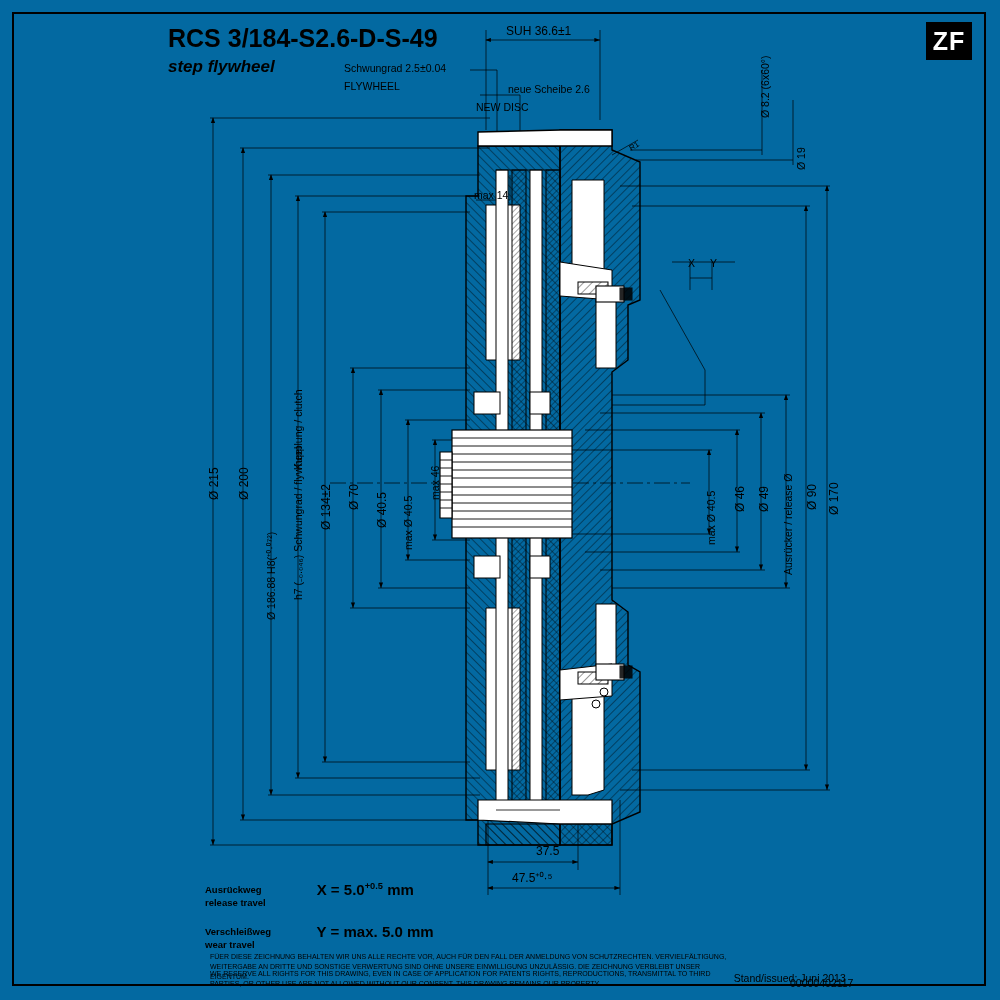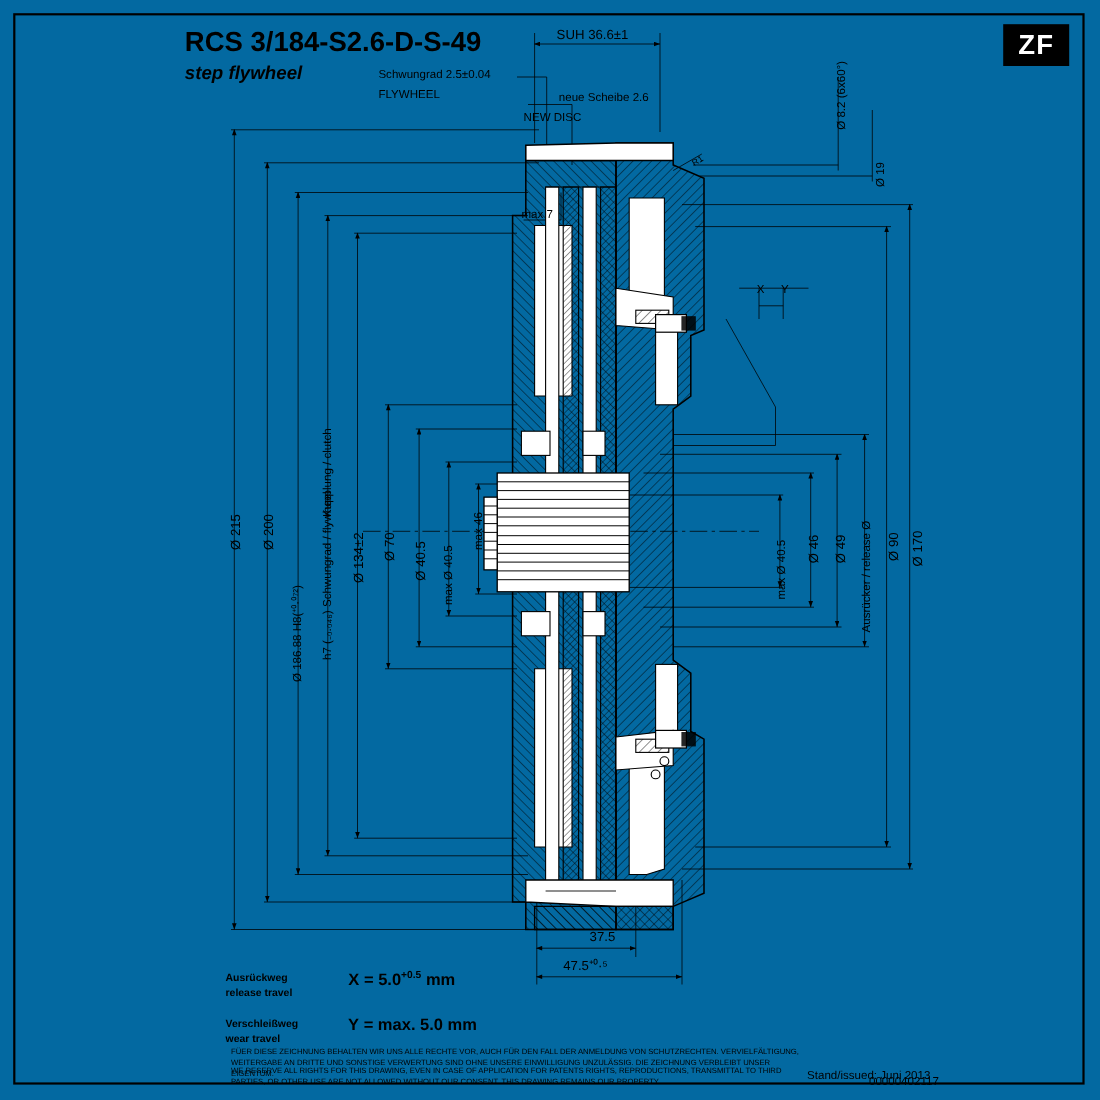--- a/index.html
+++ b/index.html
@@ -63,21 +63,21 @@
     margin-top: 21px;
   }
   .rot90 {
     transform-origin: 0 0;
     transform: rotate(-90deg);
   }
   .zf-logo {
     position: absolute;
     right: 28px;
     top: 22px;
-    width: 60px;
+    width: 46px;
     height: 38px;
     background: #000;
     color: #fff;
     font-weight: bold;
     font-size: 25px;
     letter-spacing: 1px;
     display: flex;
     align-items: center;
     justify-content: center;
     font-family: "Liberation Sans", sans-serif;
@@ -313,21 +313,21 @@
 
   <div class="txt lbl" style="left:506px; top:25px;">SUH 36.6±1</div>
   <div class="txt lbl-sm" style="left:344px; top:63px;">Schwungrad 2.5±0.04</div>
   <div class="txt lbl-sm" style="left:344px; top:81px;">FLYWHEEL</div>
   <div class="txt lbl-sm" style="left:508px; top:84px;">neue Scheibe 2.6</div>
   <div class="txt lbl-sm" style="left:476px; top:102px;">NEW DISC</div>
 
   <div class="txt lbl-sm rot90" style="left:760px; top:118px;">Ø 8.2 (6x60°)</div>
   <div class="txt lbl-sm rot90" style="left:796px; top:170px;">Ø 19</div>
   <div class="txt lbl-xs" style="left:628px; top:146px; transform:rotate(-32deg); transform-origin:0 0;">R1</div>
-  <div class="txt lbl-sm" style="left:474px; top:190px;">max 7</div>
+  <div class="txt lbl-sm" style="left:474px; top:190px;">max 14</div>
   <div class="txt lbl-sm" style="left:688px; top:258px;">X</div>
   <div class="txt lbl-sm" style="left:710px; top:258px;">Y</div>
 
   <div class="txt lbl rot90" style="left:208px; top:500px;">Ø 215</div>
   <div class="txt lbl rot90" style="left:238px; top:500px;">Ø 200</div>
   <div class="txt lbl-sm rot90" style="left:266px; top:620px;">Ø 186.88 H8(⁺⁰·⁰⁷²)</div>
   <div class="txt lbl-sm rot90" style="left:293px; top:600px;">h7 (₋₀.₀₄₆) Schwungrad / flywheel</div>
   <div class="txt lbl-sm rot90" style="left:293px; top:470px;">Kupplung / clutch</div>
   <div class="txt lbl rot90" style="left:320px; top:530px;">Ø 134±2</div>
   <div class="txt lbl rot90" style="left:348px; top:510px;">Ø 70</div>

